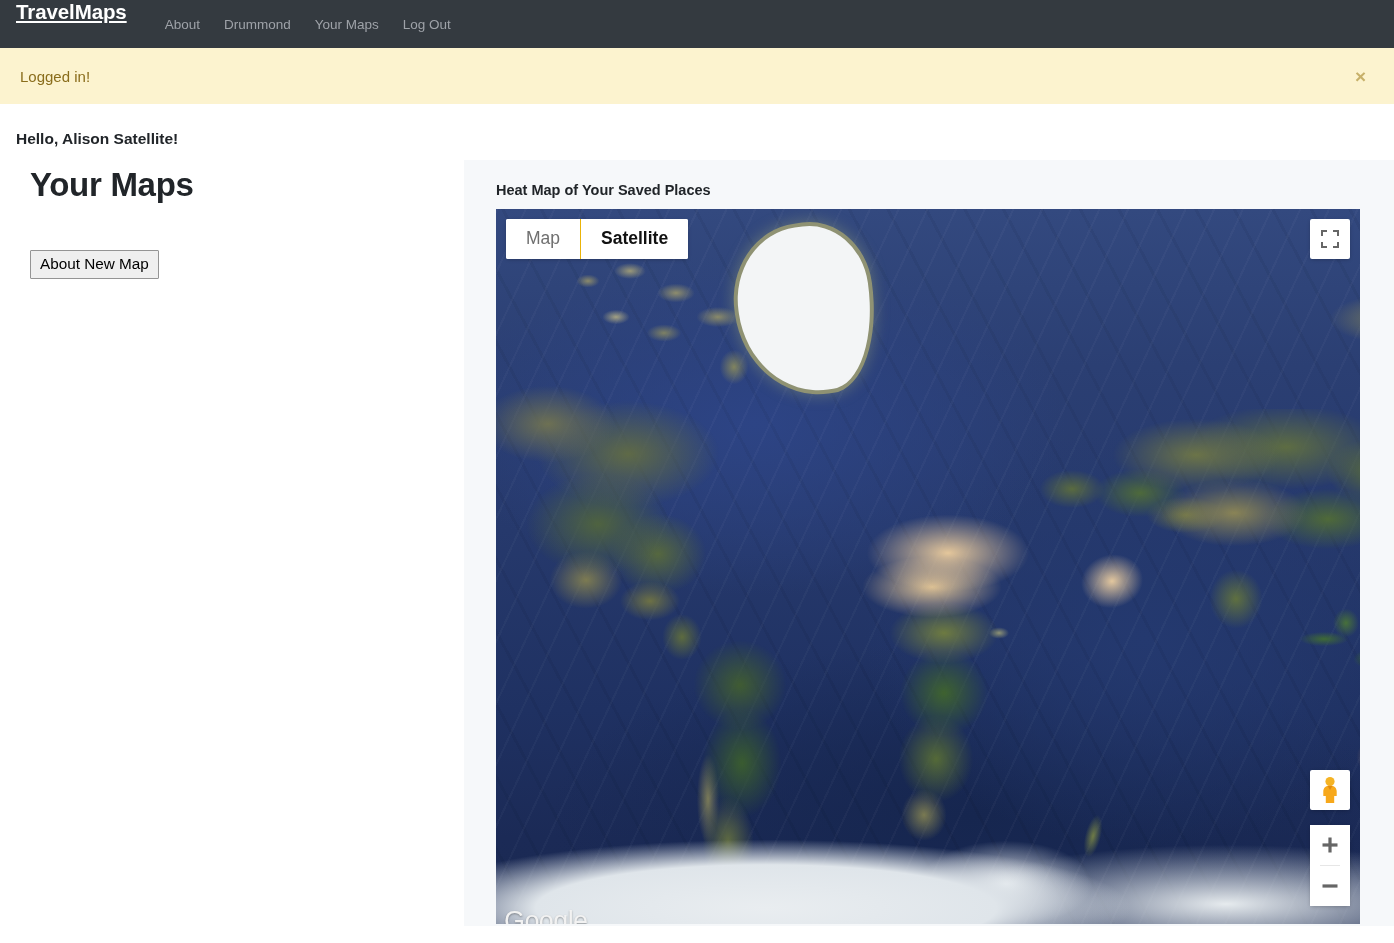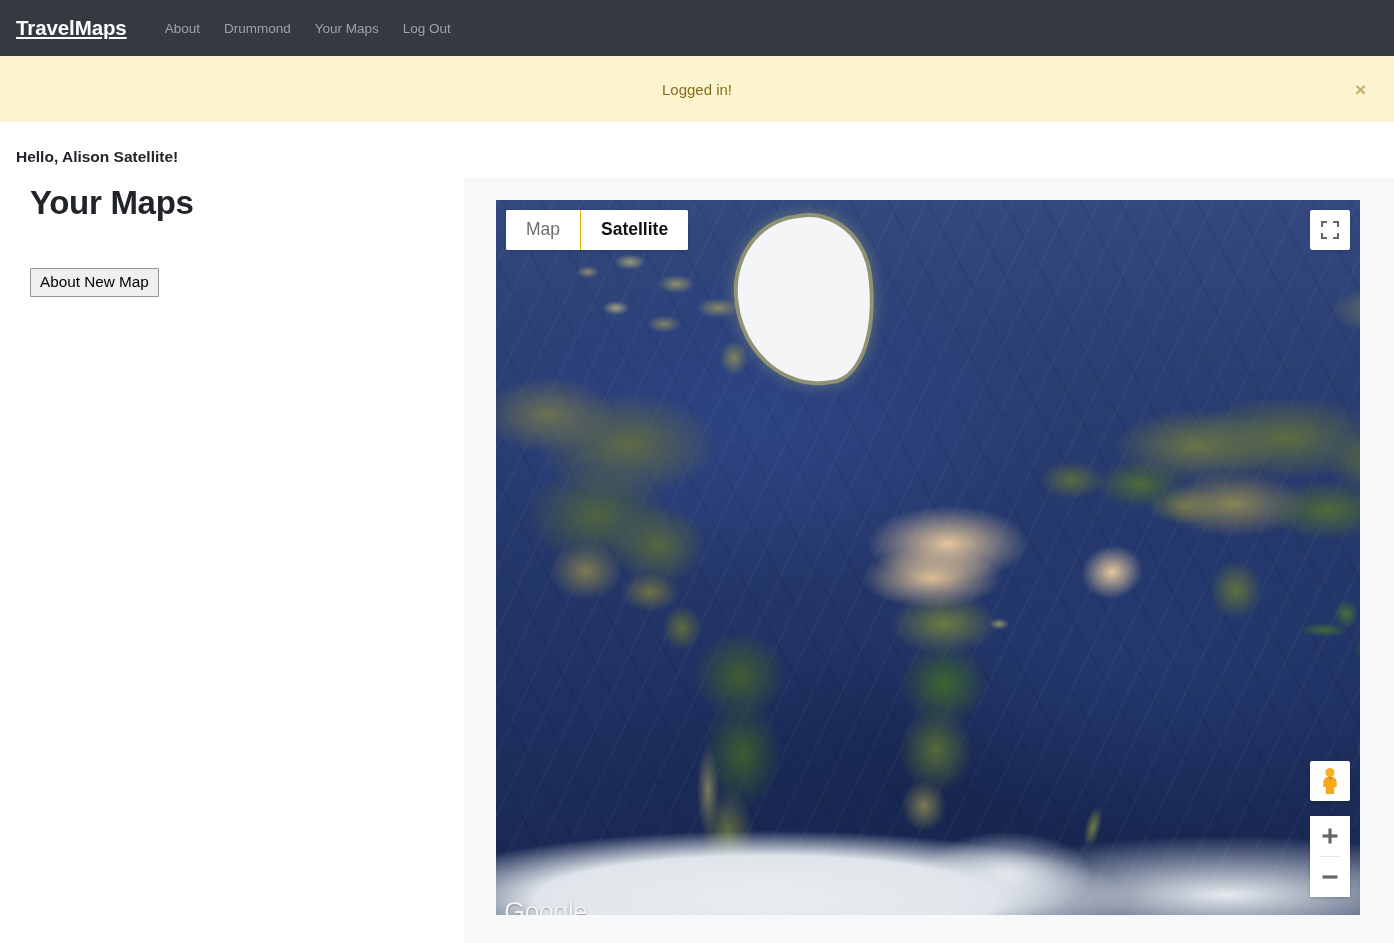--- a/index.html
+++ b/index.html
@@ -8,24 +8,23 @@
     margin: 0; padding: 0;
     width: 1394px; height: 943px;
     overflow: hidden;
     background: #ffffff;
     font-family: "Liberation Sans", sans-serif;
     color: #212529;
   }
 
   
   .navbar {
-    height: 56px;
+    height: 48px;
     background: #343a40;
     display: flex;
-    align-items: center;
     padding: 0 16px;
   }
   .brand {
     color: #ffffff;
     font-size: 20.5px;
     font-weight: 600;
     letter-spacing: -0.1px;
     margin-right: 26px;
     white-space: nowrap;
   }
@@ -34,26 +33,25 @@
     color: #9ea2a8;
     font-size: 13.5px;
     text-decoration: none;
     padding: 8px 12px;
     white-space: nowrap;
   }
 
   
   .alert {
     position: relative;
-    height: 66px;
+    height: 56px;
     background: #fcf3cf;
     display: flex;
     align-items: center;
-    padding: 0 9px;
-    justify-content: center;
+    padding: 0 20px;
   }
   .alert-text {
     color: #8a6d1c;
     font-size: 15px;
   }
   .alert-close {
     position: absolute;
     right: 22px;
     top: 50%;
     transform: translateY(-50%);
@@ -388,20 +386,21 @@
 <div class="greeting">Hello, Alison Satellite!</div>
 
 <div class="main-row">
 
   <div class="col-left">
     <h1 class="maps-title">Your Maps</h1>
     <button class="make-map-btn">About New Map</button>
   </div>
 
   <div class="col-right">
+    <div class="map-heading">Heat Map of Your Saved Places</div>
 
     <div class="map-frame">
       <div class="sat-ocean"></div>
       <div class="sat-texture"></div>
 
       <div class="landmass arctic-isles"></div>
       <div class="landmass arctic-russia"></div>
       <div class="landmass ice-greenland"></div>
       <div class="landmass na"></div>
       <div class="landmass na-mex"></div>

